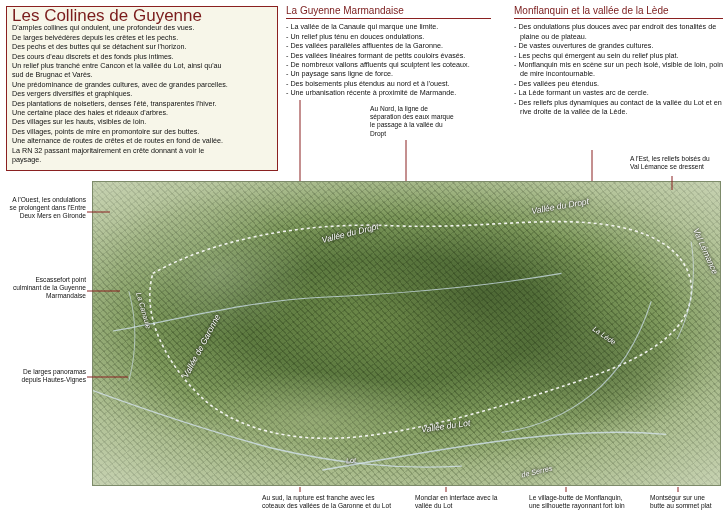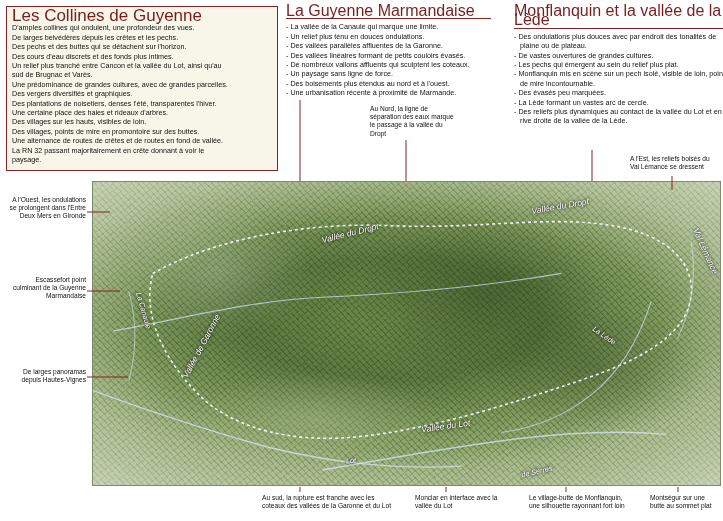--- a/index.html
+++ b/index.html
@@ -22,21 +22,21 @@
   }
 
   
   .col {
     position: absolute;
     top: 6px;
     font-size: 7.2px;
     line-height: 9.4px;
   }
   .col-title {
-    font-size: 16px;
+    font-size: 10px;
     color: #7a1c1c;
     margin-bottom: 3px;
     font-weight: normal;
   }
   #col-left {
     left: 6px;
     width: 272px;
     border: 1px solid #8a2020;
     background: #f7f6e9;
     padding: 4px 5px 5px 5px;
@@ -200,21 +200,21 @@
   </div>
 
   <div class="col" id="col-right">
     <div class="col-title">Monflanquin et la vallée de la Lède</div>
     <span class="title-rule"></span>
     <ul>
       <li>- <span>Des ondulations plus douces avec par endroit des tonalités de plaine ou de plateau.</span></li>
       <li>- <span>De vastes ouvertures de grandes cultures.</span></li>
       <li>- <span>Les pechs qui émergent au sein du relief plus plat.</span></li>
       <li>- <span>Monflanquin mis en scène sur un pech isolé, visible de loin, point de mire incontournable.</span></li>
-      <li>- <span>Des évasés peu marquées.</span></li>
+      <li>- <span>Des vallées peu étendus.</span></li>
       <li>- <span>La Lède formant un vastes arc de cercle.</span></li>
       <li>- <span>Des reliefs plus dynamiques au contact de la vallée du Lot et en rive droite de la vallée de la Lède.</span></li>
     </ul>
   </div>
 
   <div id="map">
     <div class="relief"></div>
     <div class="relief2"></div>
 
     <svg class="overlay" viewBox="0 0 629 305" preserveAspectRatio="none">

